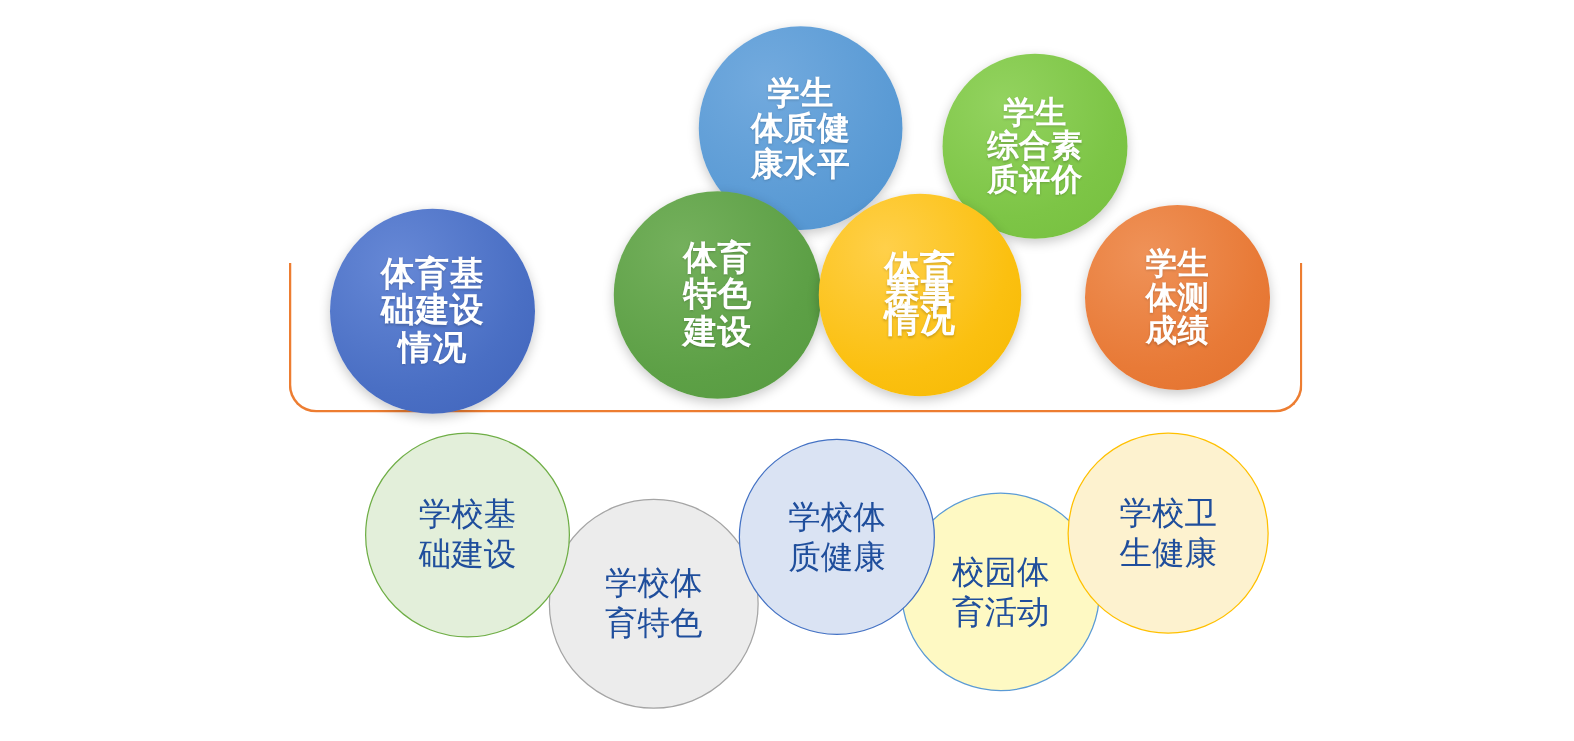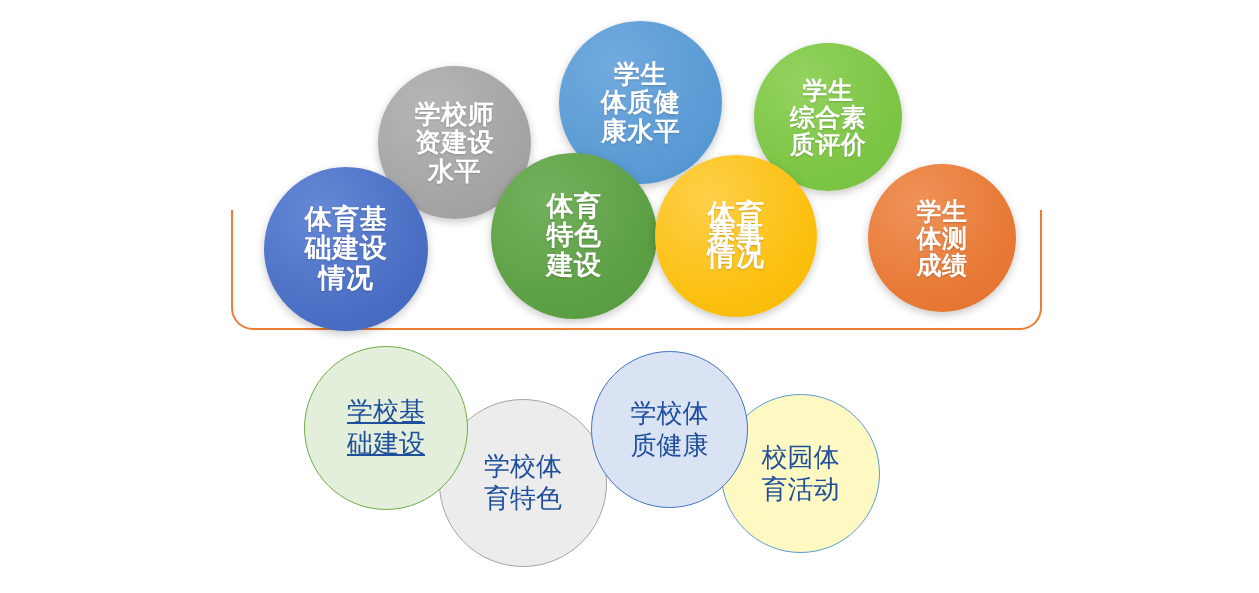--- a/index.html
+++ b/index.html
@@ -113,22 +113,22 @@
     border-style: solid;
     border-width: 1.6px;
   }
   .bot-circ .lbl {
     line-height: 1.22;
     font-size: 26px;
     white-space: pre-line;
   }
 
   #b-school-infra {
-    left: 304px; top: 346px; width: 164px; height: 164px;
-    background: #E3EFDA; border-color: #6FAE46; z-index: 4; text-decoration: underline;
+    left: 292px; top: 346px; width: 164px; height: 164px;
+    background: #E3EFDA; border-color: #6FAE46; z-index: 4;
   }
   #b-school-sports {
     left: 439px; top: 399px; width: 168px; height: 168px;
     background: #ECECEC; border-color: #A5A5A5; z-index: 3;
   }
   #b-school-fitness {
     left: 591px; top: 351px; width: 157px; height: 157px;
     background: #DAE3F3; border-color: #4472C4; z-index: 4;
   }
   #b-campus-activity {
@@ -146,25 +146,20 @@
 <div id="stage">
 
   <div class="bracket"></div>
 
   <div class="circ top-circ" id="c-sports-infra">
     <span class="lbl">体育基
 础建设
 情况</span>
   </div>
 
-  <div class="circ top-circ" id="c-teacher-build">
-    <span class="lbl">学校师
-资建设
-水平</span>
-  </div>
 
   <div class="circ top-circ" id="c-student-fitness">
     <span class="lbl">学生
 体质健
 康水平</span>
   </div>
 
   <div class="circ top-circ" id="c-sports-feature">
     <span class="lbl">体育
 特色
@@ -202,14 +197,18 @@
   <div class="circ bot-circ" id="b-school-fitness">
     <span class="lbl">学校体
 质健康</span>
   </div>
 
   <div class="circ bot-circ" id="b-campus-activity">
     <span class="lbl">校园体
 育活动</span>
   </div>
 
+  <div class="circ bot-circ" id="b-school-health">
+    <span class="lbl">学校卫
+生健康</span>
+  </div>
 
 </div>
 
 </body></html>

